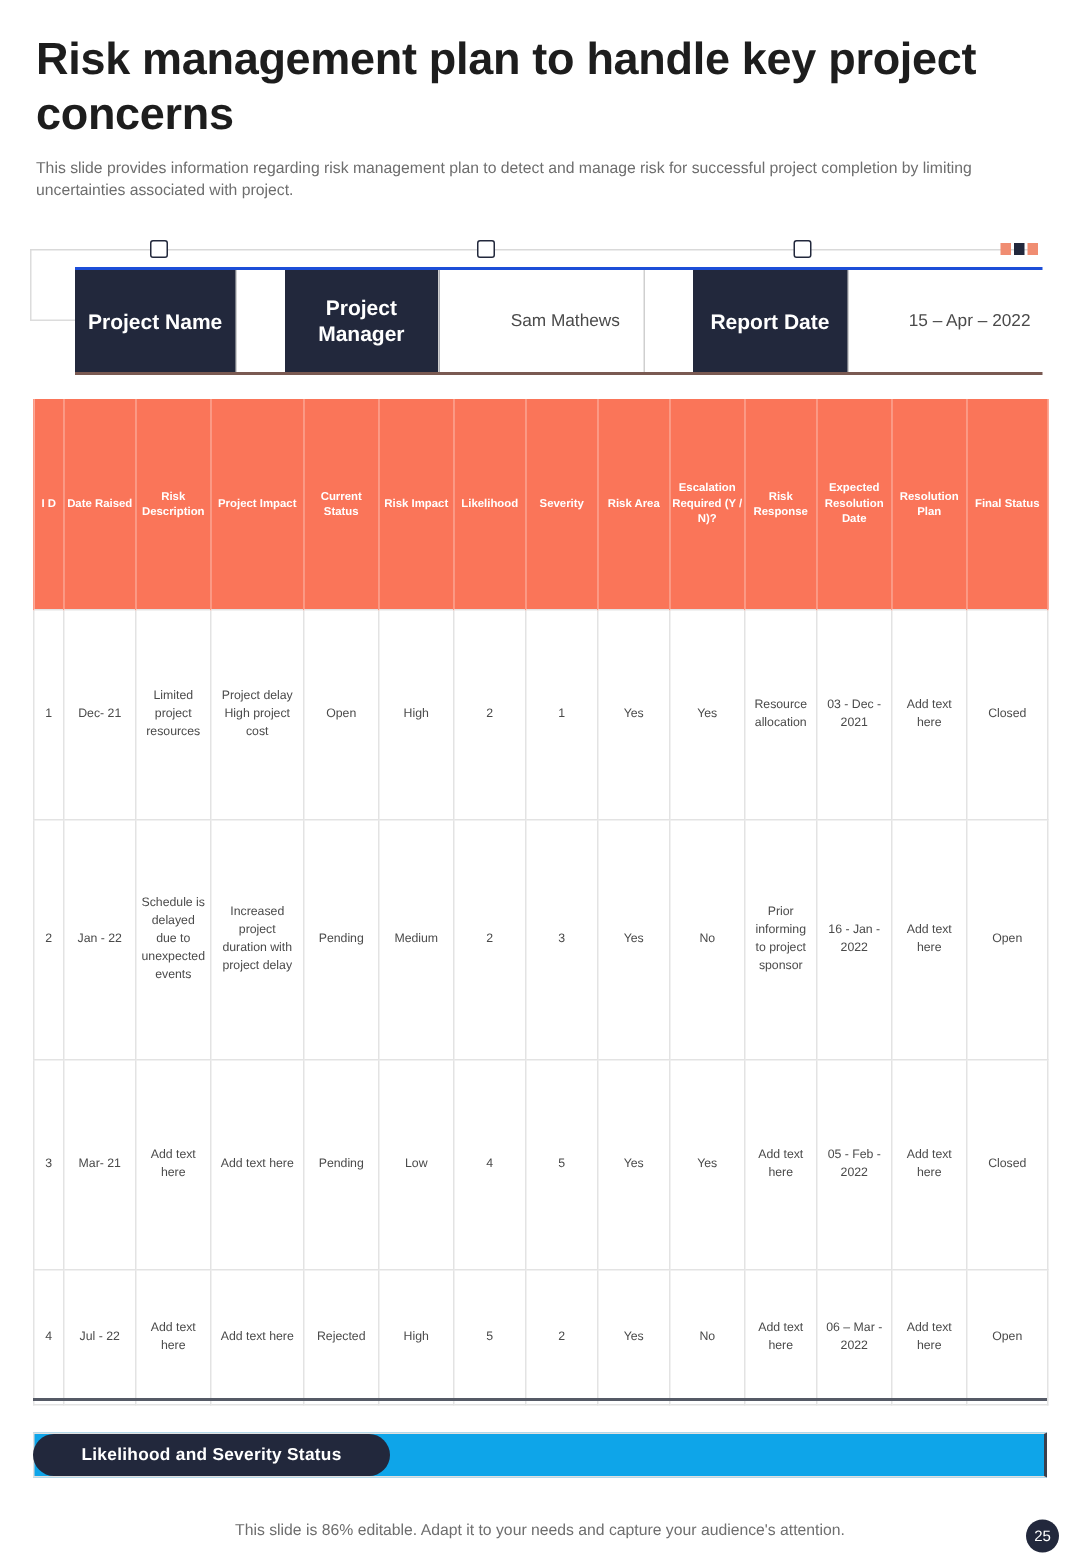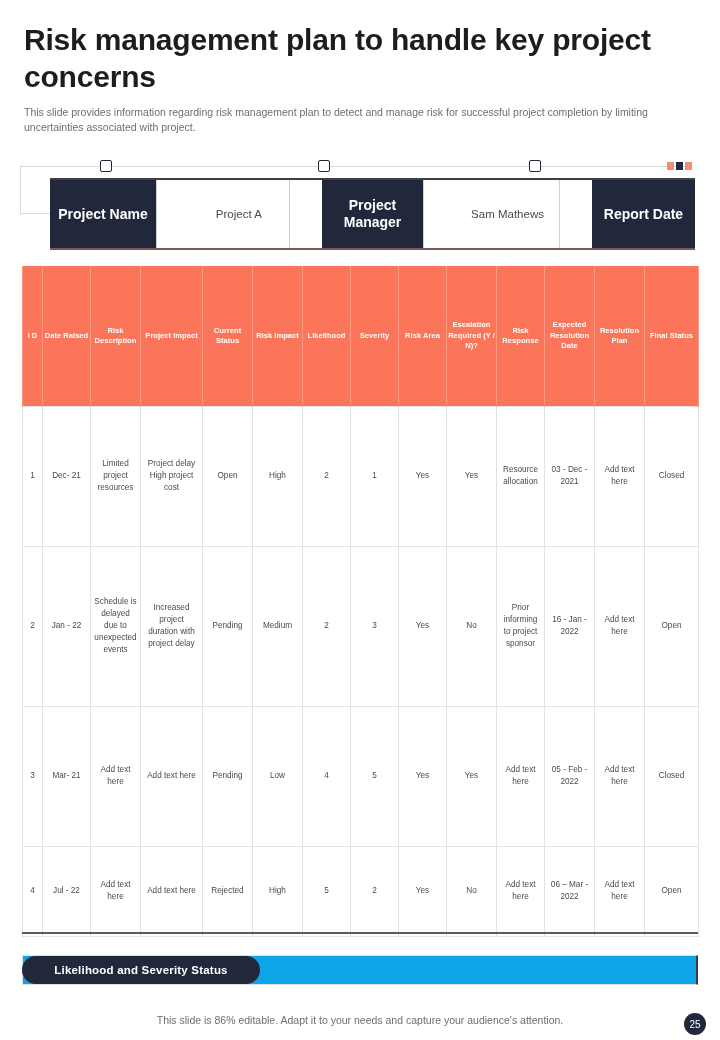--- a/index.html
+++ b/index.html
@@ -66,21 +66,21 @@
     border-left:1px solid #dcdcdc;
     border-bottom:1px solid #dcdcdc;
   }
 
   
   .infobar {
     position:absolute;
     left:50px; top:178px;
     width:645px; height:72px;
     display:flex;
-    border-top:2px solid #404040;
+    border-top:2px solid #1d4ed8;
     border-bottom:2px solid #7a5a52;
     gap:32px;
   }
   .info-cell {
     display:flex; align-items:center; justify-content:center;
     text-align:center;
     border-right:1px solid #cfcfcf;
   }
   .info-cell:last-child { border-right:none; }
   .info-label {
@@ -227,24 +227,24 @@
   <div class="deco-box b3"></div>
   <div class="deco-dots">
     <span class="deco-dot salmon"></span>
     <span class="deco-dot navy"></span>
     <span class="deco-dot salmon"></span>
   </div>
 </div>
 
 <div class="infobar">
   <div class="info-cell info-label c-pn">Project Name</div>
-  <div class="info-cell info-value c-pnv">Project A</div>
   <div class="info-cell info-label c-pm">Project Manager</div>
   <div class="info-cell info-value c-pmv">Sam Mathews</div>
   <div class="info-cell info-label c-rd">Report  Date</div>
+  <div class="info-cell info-value c-rdv">15 – Apr – 2022</div>
 </div>
 
 <div class="table-wrap">
   <table class="risk">
     <colgroup>
       <col style="width:20px">
         <col style="width:48px">
         <col style="width:50px">
         <col style="width:62px">
       <col style="width:50px">

